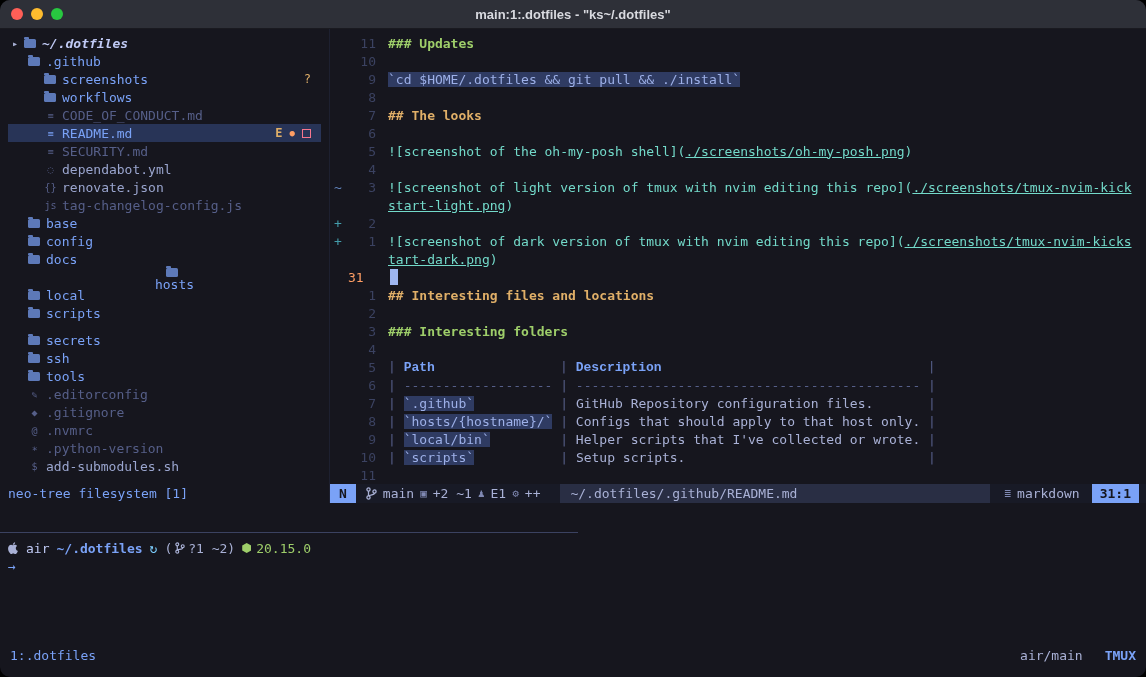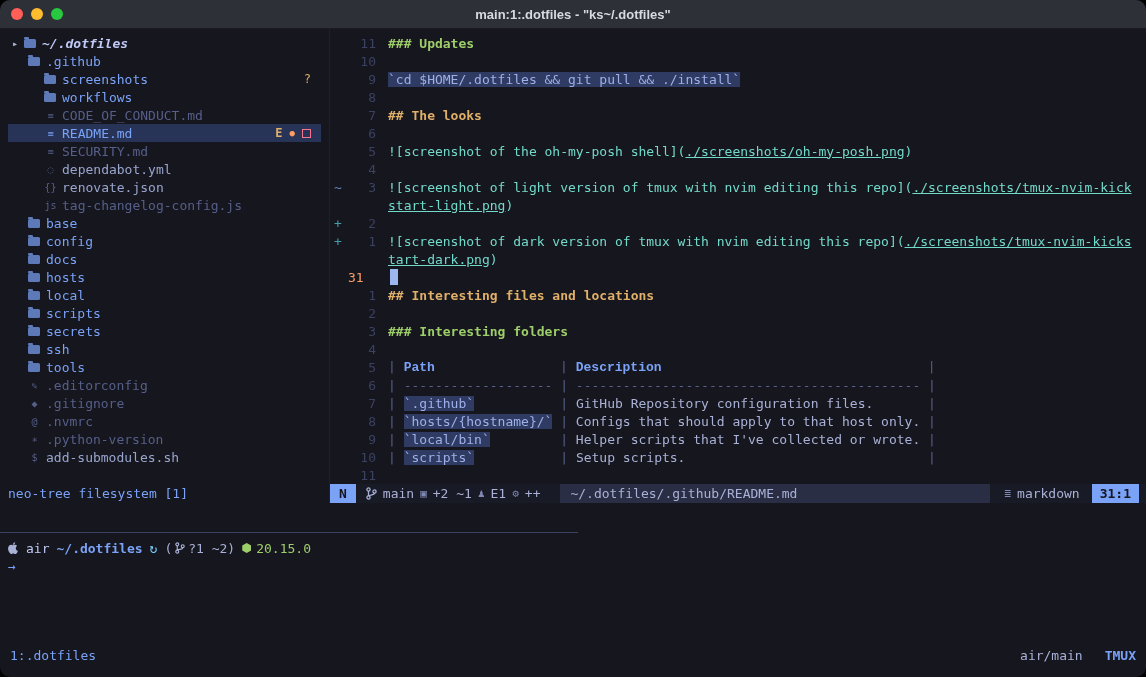--- a/index.html
+++ b/index.html
@@ -161,33 +161,33 @@
             <span class="lb lb-folder">base</span>
           </div>
           <div class="sb-row" style="padding-left: 20px;">
             <span class="fold"></span>
             <span class="lb lb-folder">config</span>
           </div>
           <div class="sb-row" style="padding-left: 20px;">
             <span class="fold"></span>
             <span class="lb lb-folder">docs</span>
           </div>
-          <div class="sb-row" style="padding-left: 20px;">
+          <div class="sb-row" style="padding-left: 20px; flex-direction: column;">
             <span class="fold"></span>
             <span class="lb lb-folder">hosts</span>
           </div>
           <div class="sb-row" style="padding-left: 20px;">
             <span class="fold"></span>
             <span class="lb lb-folder">local</span>
           </div>
           <div class="sb-row" style="padding-left: 20px;">
             <span class="fold"></span>
             <span class="lb lb-folder">scripts</span>
           </div>
-          <div class="sb-row" style="padding-left: 20px;">
+          <div class="sb-row" style="padding-left: 20px; margin-top: 9px;">
             <span class="fold"></span>
             <span class="lb lb-folder">secrets</span>
           </div>
           <div class="sb-row" style="padding-left: 20px;">
             <span class="fold"></span>
             <span class="lb lb-folder">ssh</span>
           </div>
           <div class="sb-row" style="padding-left: 20px;">
             <span class="fold"></span>
             <span class="lb lb-folder">tools</span>

